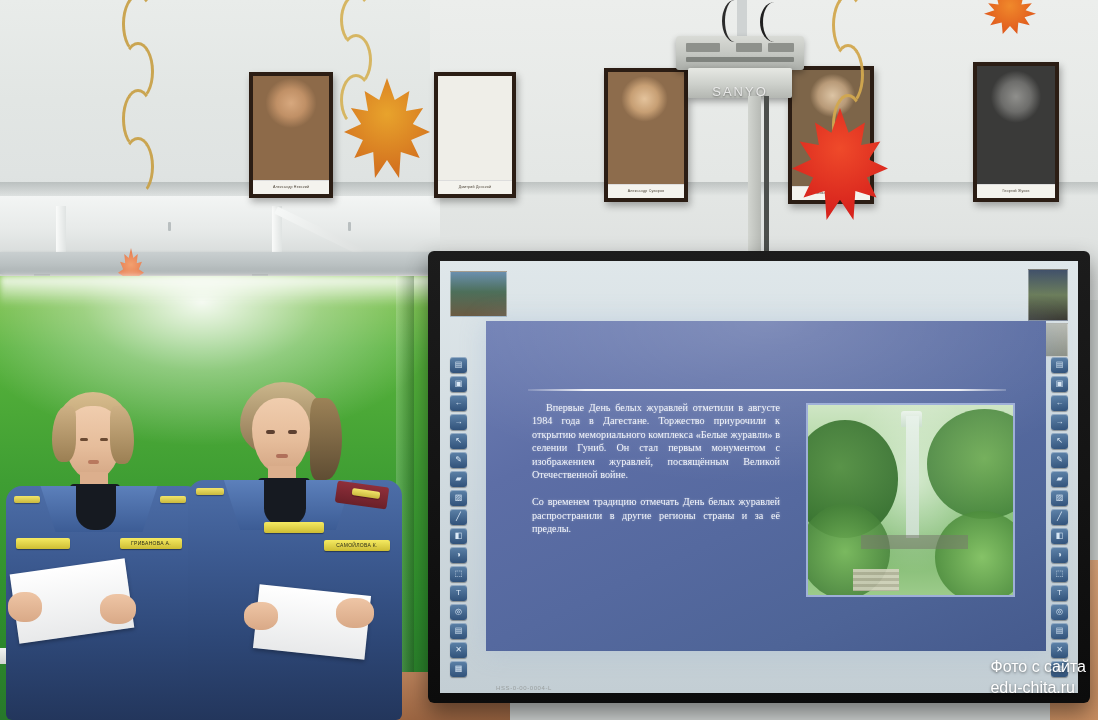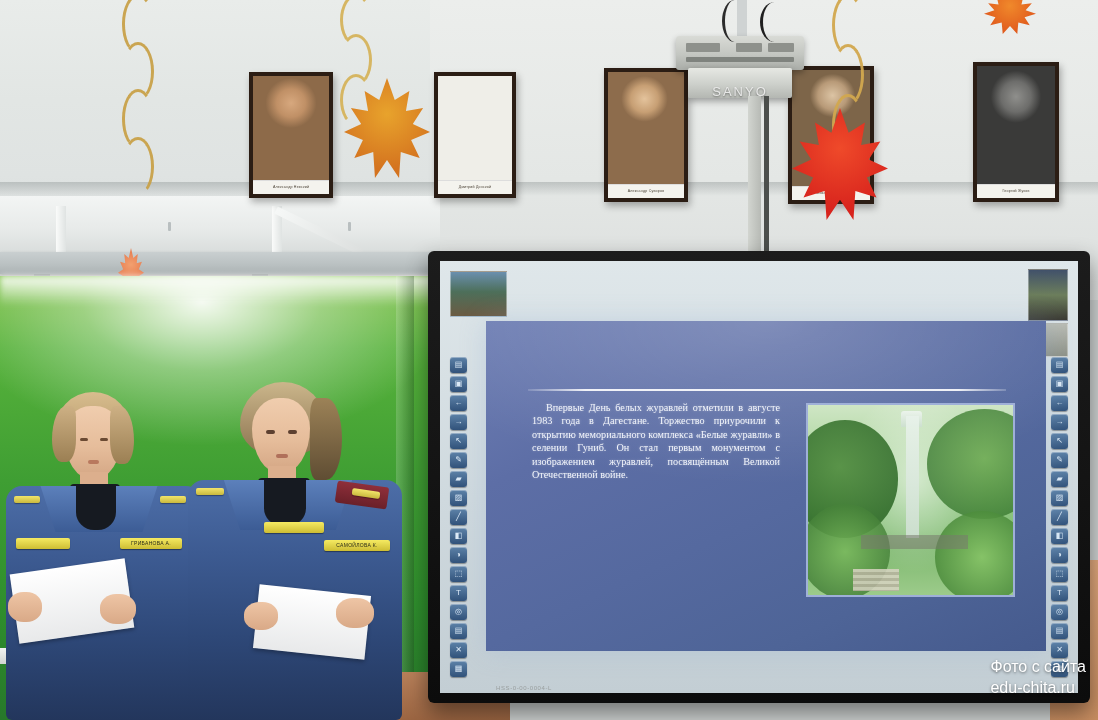--- a/index.html
+++ b/index.html
@@ -338,21 +338,22 @@
           <div class="tbtn">T</div>
           <div class="tbtn">◎</div>
           <div class="tbtn">▤</div>
           <div class="tbtn">✕</div>
           <div class="tbtn">▦</div>
         </div>
 
       <div class="slide">
         <div class="slide-rule"></div>
         <div class="slide-body">
-          <p class="first">Впервые День белых журавлей отметили в августе 1983 года в Дагестане. Торжество приурочили к открытию мемориального комплекса «Белые журавли» в селении Гуниб. Он стал первым монументом с изображением журавлей, посвящённым Великой Отечественной войне.</p>
+          <p class="first">Впервые День белых журавлей отметили в августе 1984 года в Дагестане. Торжество приурочили к открытию мемориального комплекса «Белые журавли» в селении Гуниб. Он стал первым монументом с изображением журавлей, посвящённым Великой Отечественной войне.</p>
+          <p>Со временем традицию отмечать День белых журавлей распространили в другие регионы страны и за её пределы.</p>
         </div>
         <div class="slide-photo">
           <div class="col-top"></div>
           <div class="col"></div>
           <div class="tree" style="left:-8%;top:8%;width:52%;height:62%;background:radial-gradient(circle at 45% 40%,#4f8b3e,#2f6a28 70%);opacity:.88;"></div>
           <div class="tree" style="left:58%;top:2%;width:56%;height:58%;background:radial-gradient(circle at 50% 45%,#6aa84f,#3d7c33 72%);opacity:.82;"></div>
           <div class="tree" style="left:-4%;top:52%;width:44%;height:50%;background:radial-gradient(circle at 50% 50%,#79b95c,#47833a 70%);opacity:.85;"></div>
           <div class="tree" style="left:62%;top:56%;width:46%;height:48%;background:radial-gradient(circle at 50% 50%,#86c465,#4d8d3c 70%);opacity:.85;"></div>
           <div class="steps"></div>
           <div style="position:absolute;left:26%;bottom:24%;width:52%;height:14px;background:rgba(120,120,110,.55);"></div>

